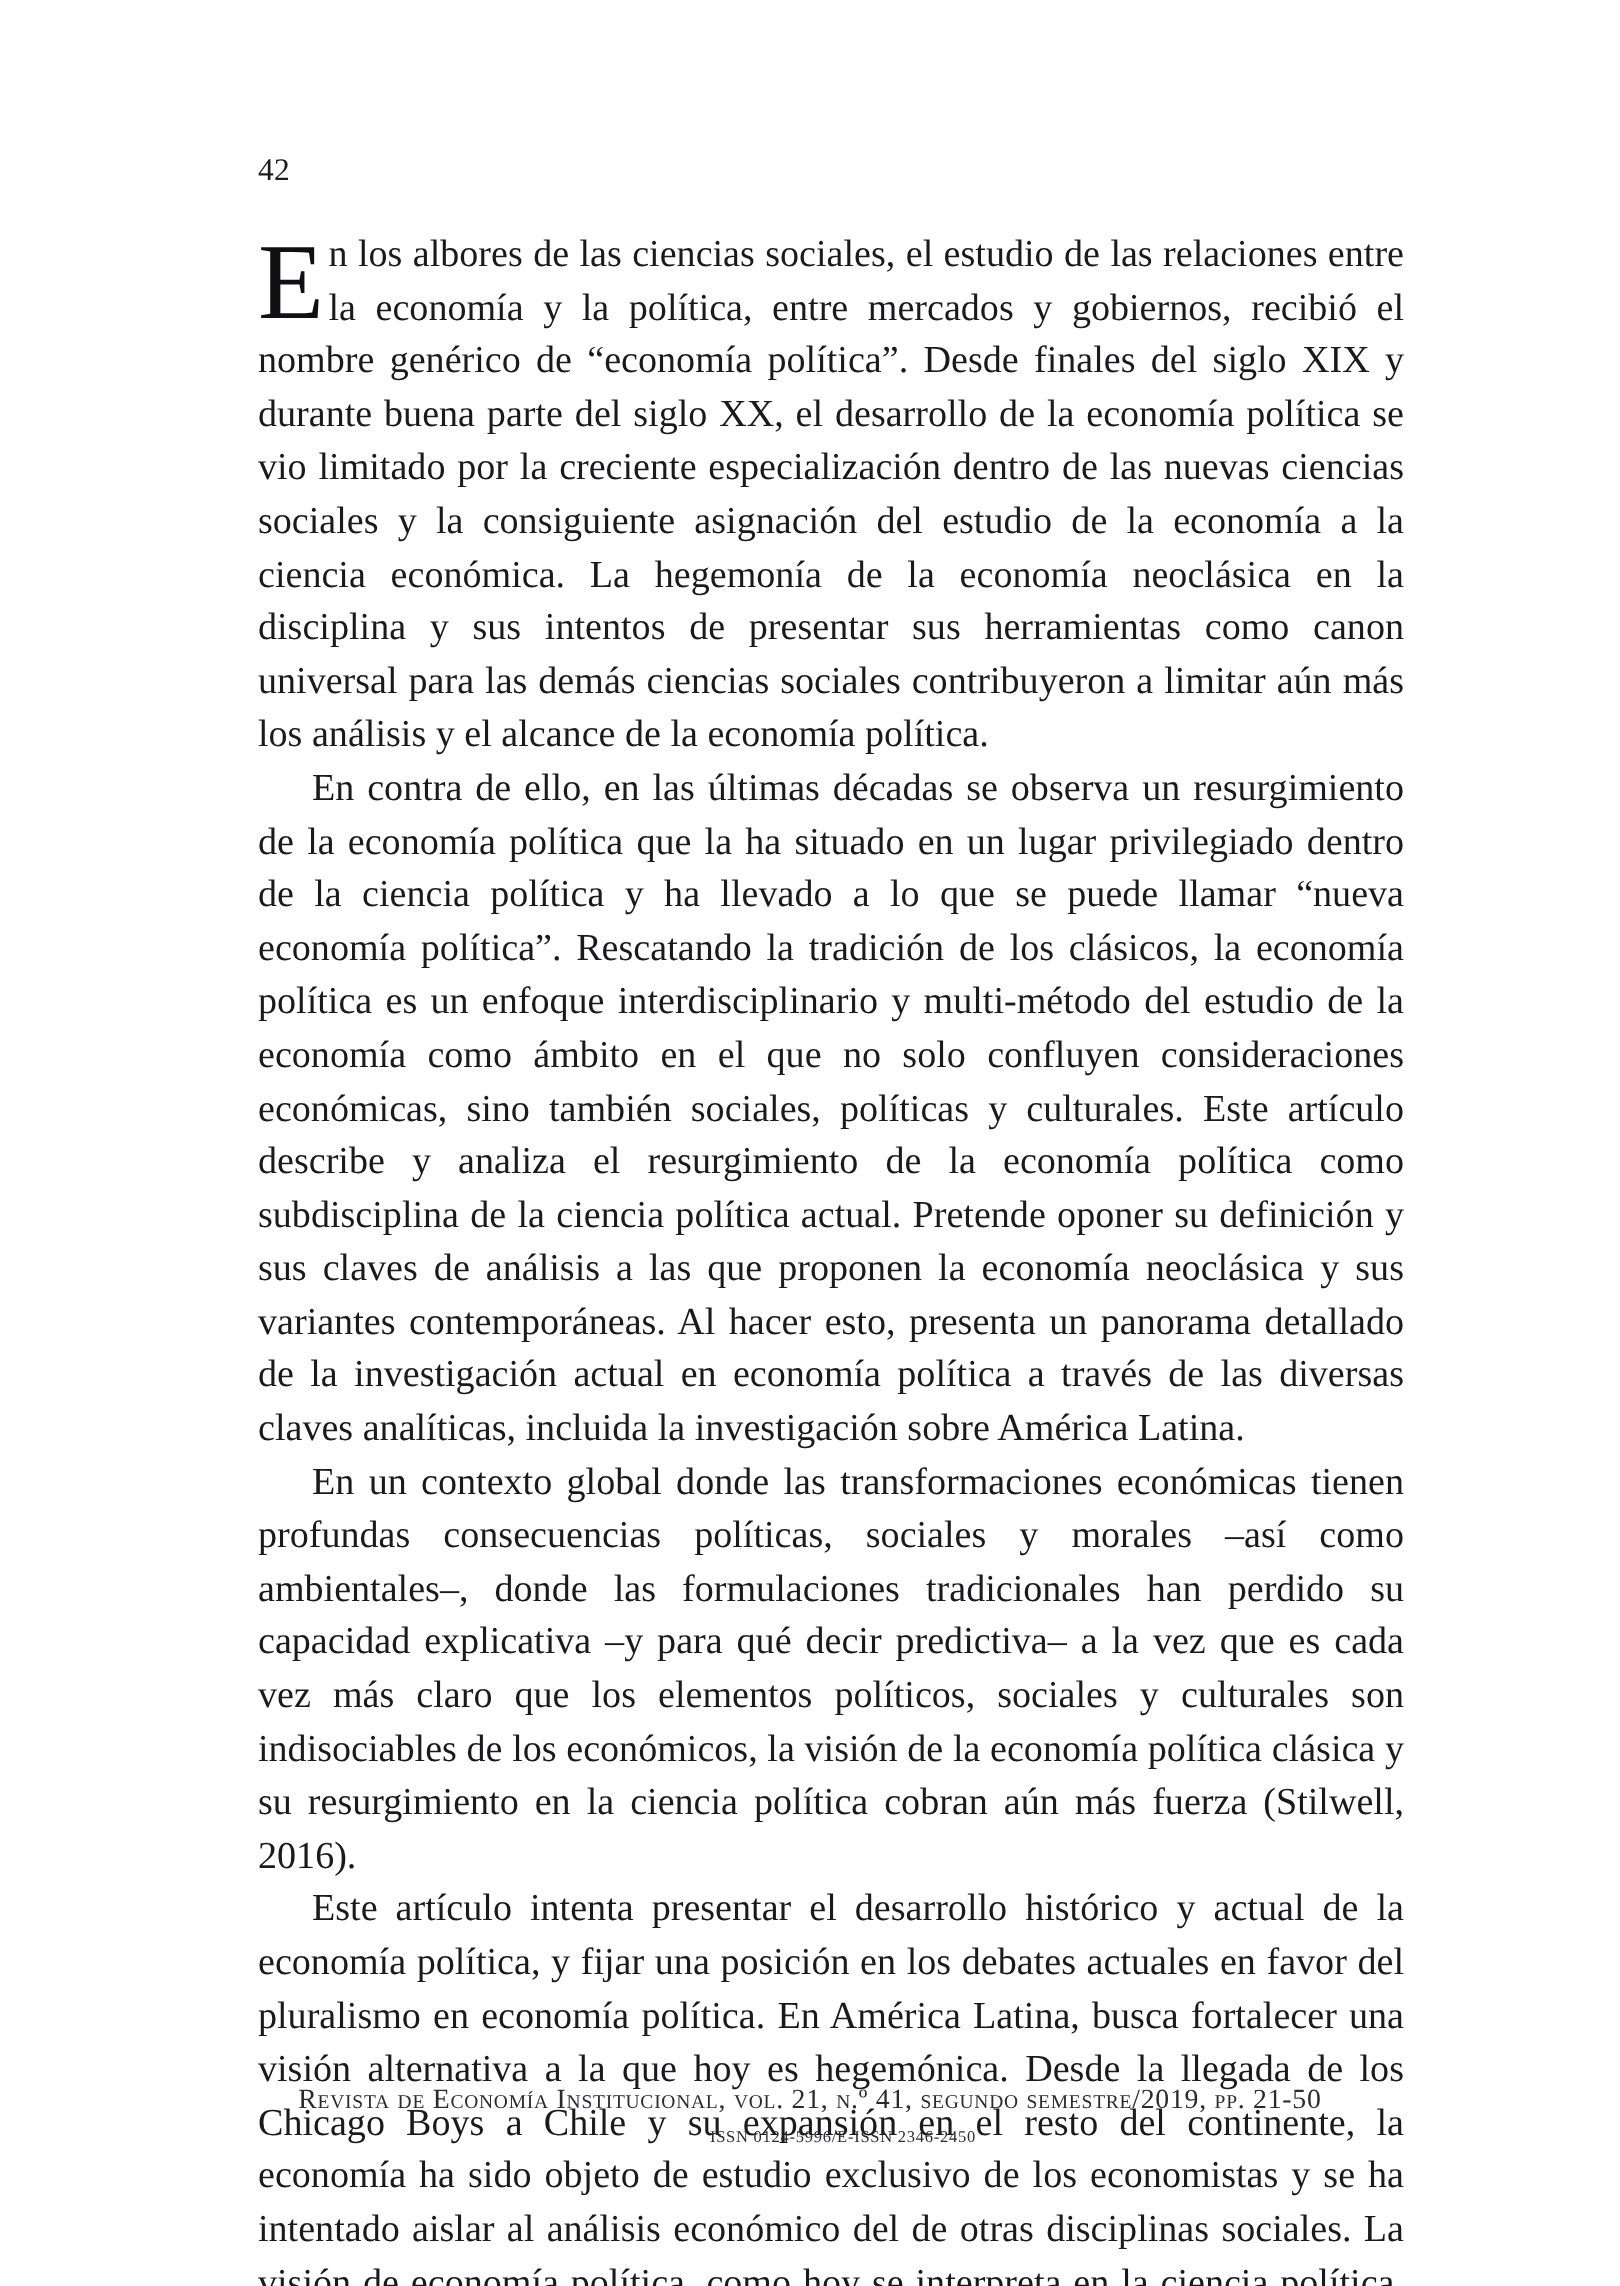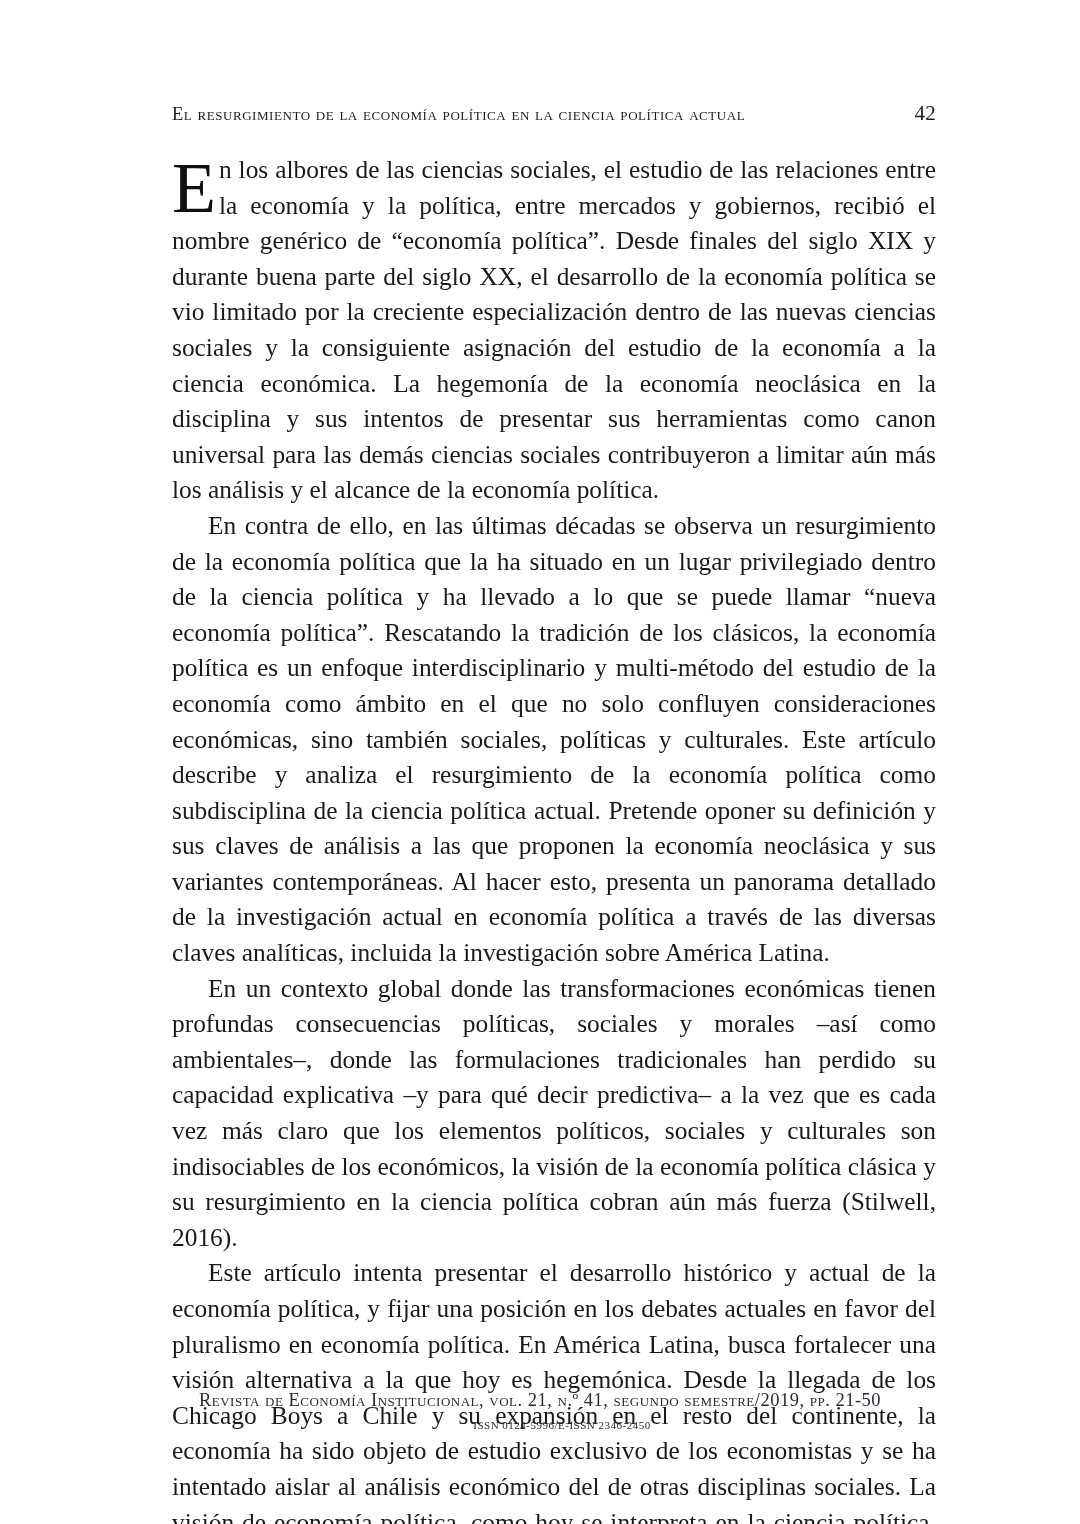--- a/index.html
+++ b/index.html
@@ -106,21 +106,20 @@
     white-space: nowrap;
     padding-left: 44px;
   }
 </style>
 </head>
 <body>
 
 <div class="page">
 
   <div class="running-head">
-    <div class="running-head-title">El resurgimiento de la economía política en la ciencia política actual</div>
     <div class="running-head-folio">42</div>
   </div>
 
   <div class="textblock">
 
     <p class="para first">
       <span class="dropcap">E</span><span>n los albores de las ciencias sociales, el estudio de las relaciones entre la economía y la política, entre mercados y gobiernos, recibió el nombre genérico de “economía política”. Desde finales del siglo XIX y durante buena parte del siglo XX, el desarrollo de la economía política se vio limitado por la creciente especialización dentro de las nuevas ciencias sociales y la consiguiente asignación del estudio de la economía a la ciencia económica. La hegemonía de la economía neoclásica en la disciplina y sus intentos de presentar sus herramientas como canon universal para las demás ciencias sociales contribuyeron a limitar aún más los análisis y el alcance de la economía política.</span>
     </p>
 
     <p class="para">

